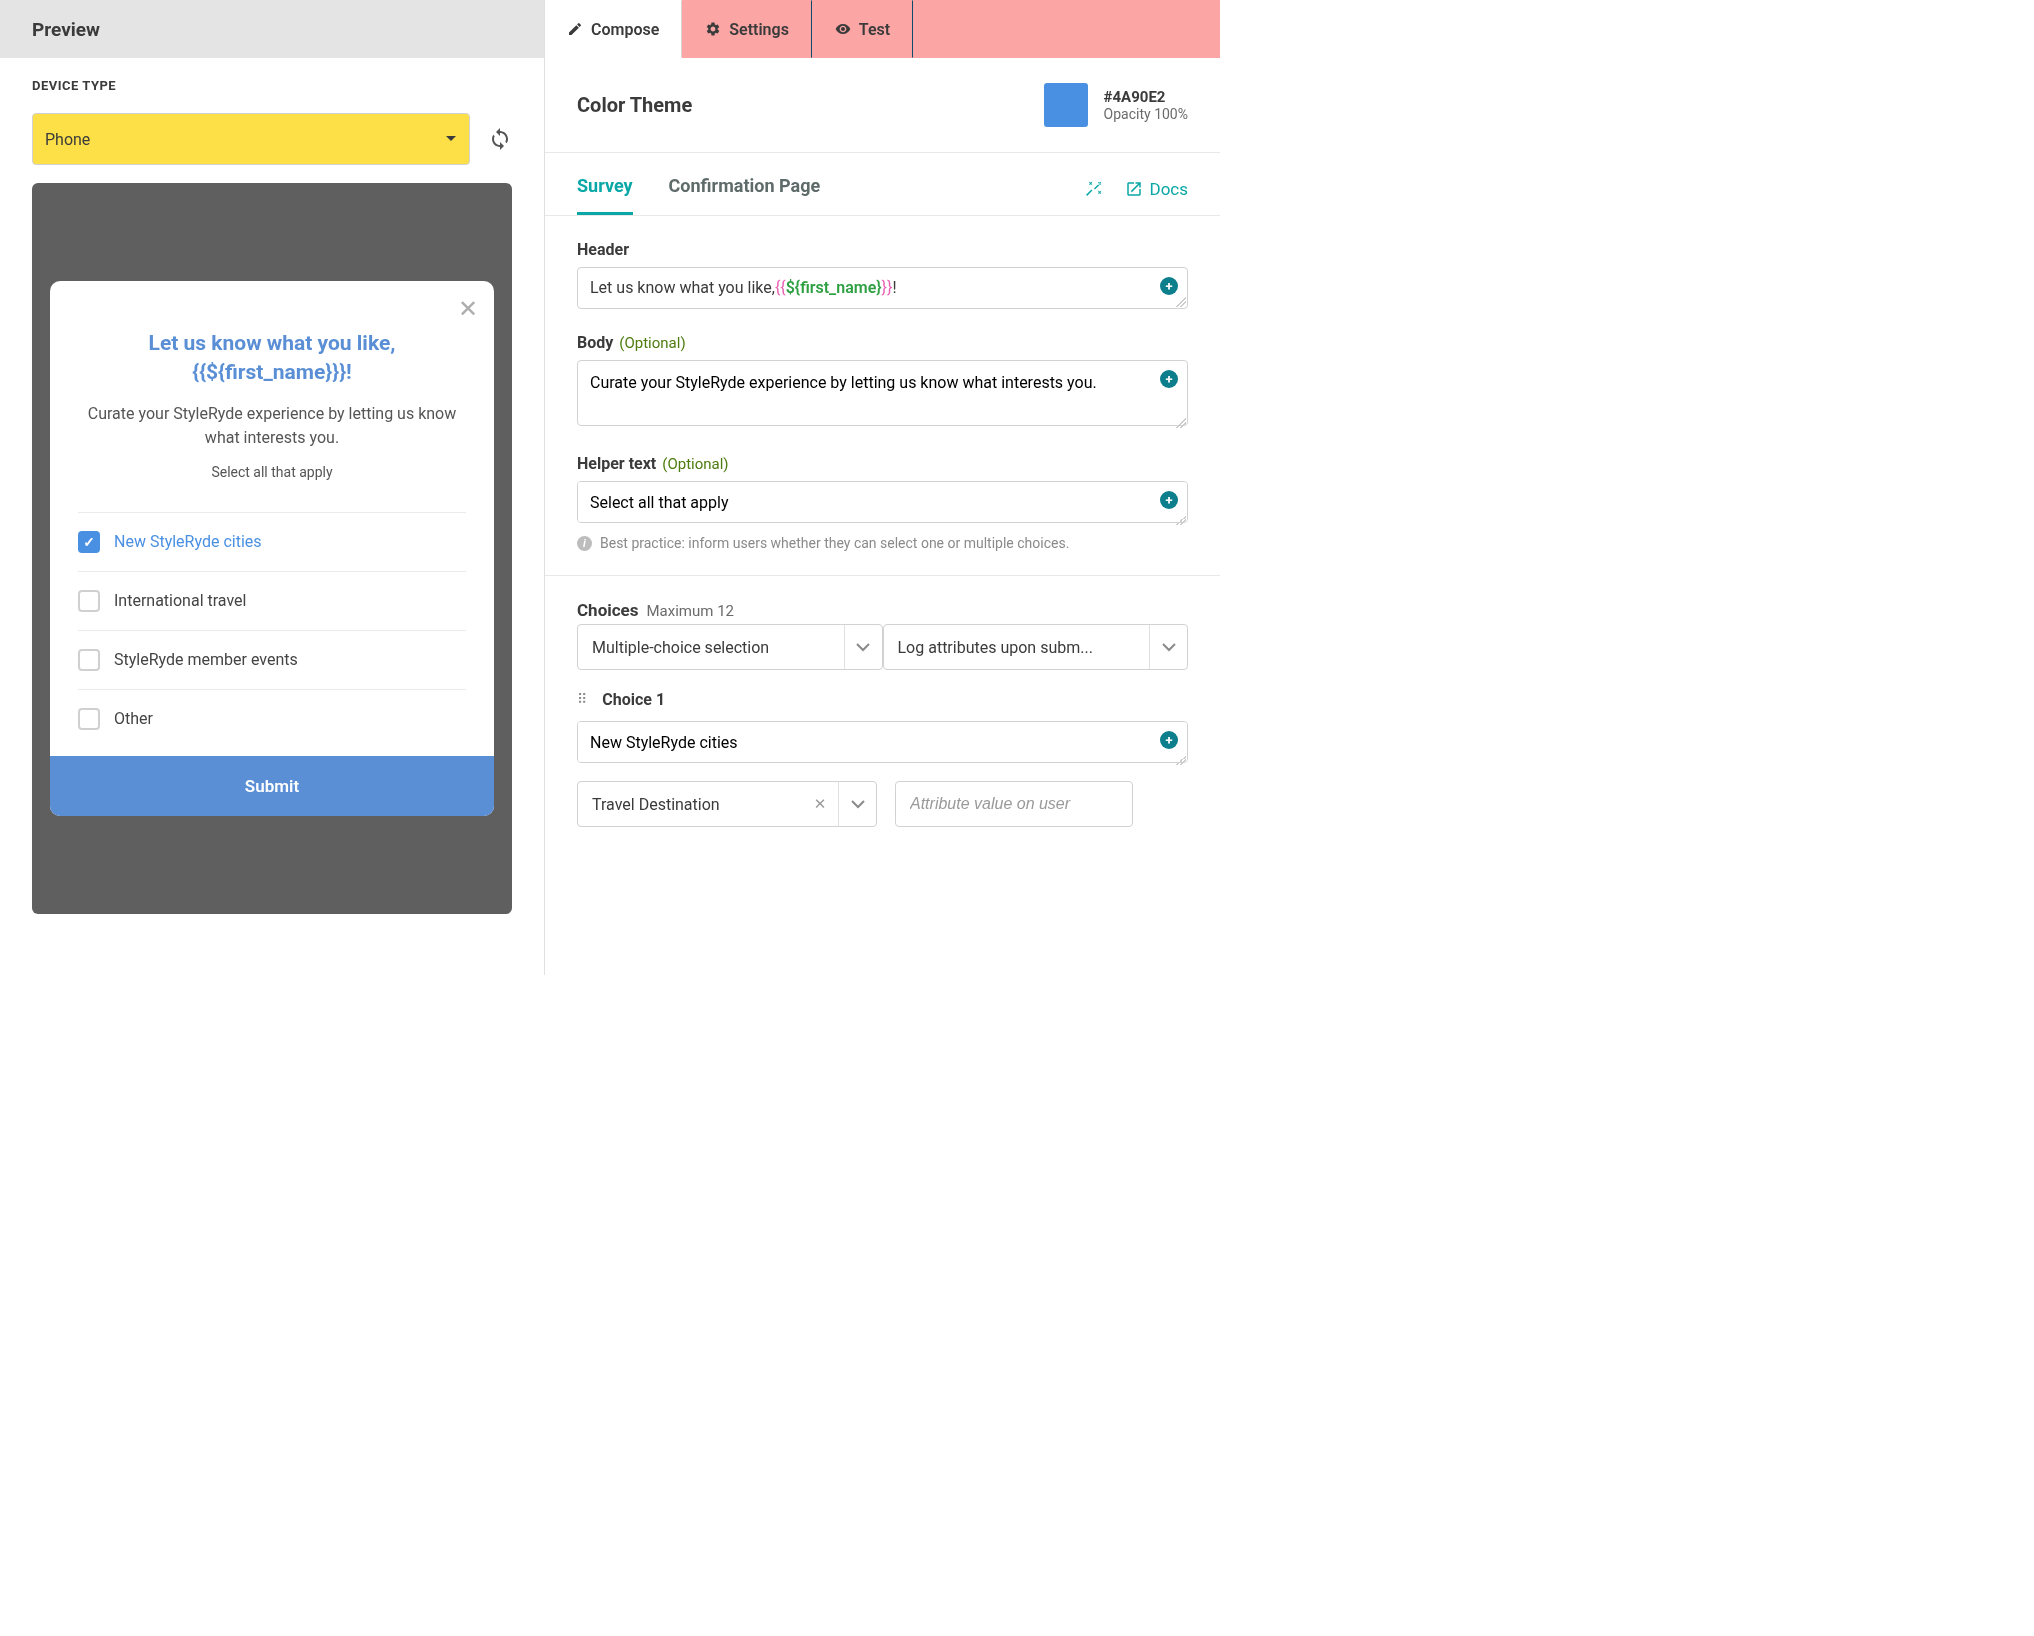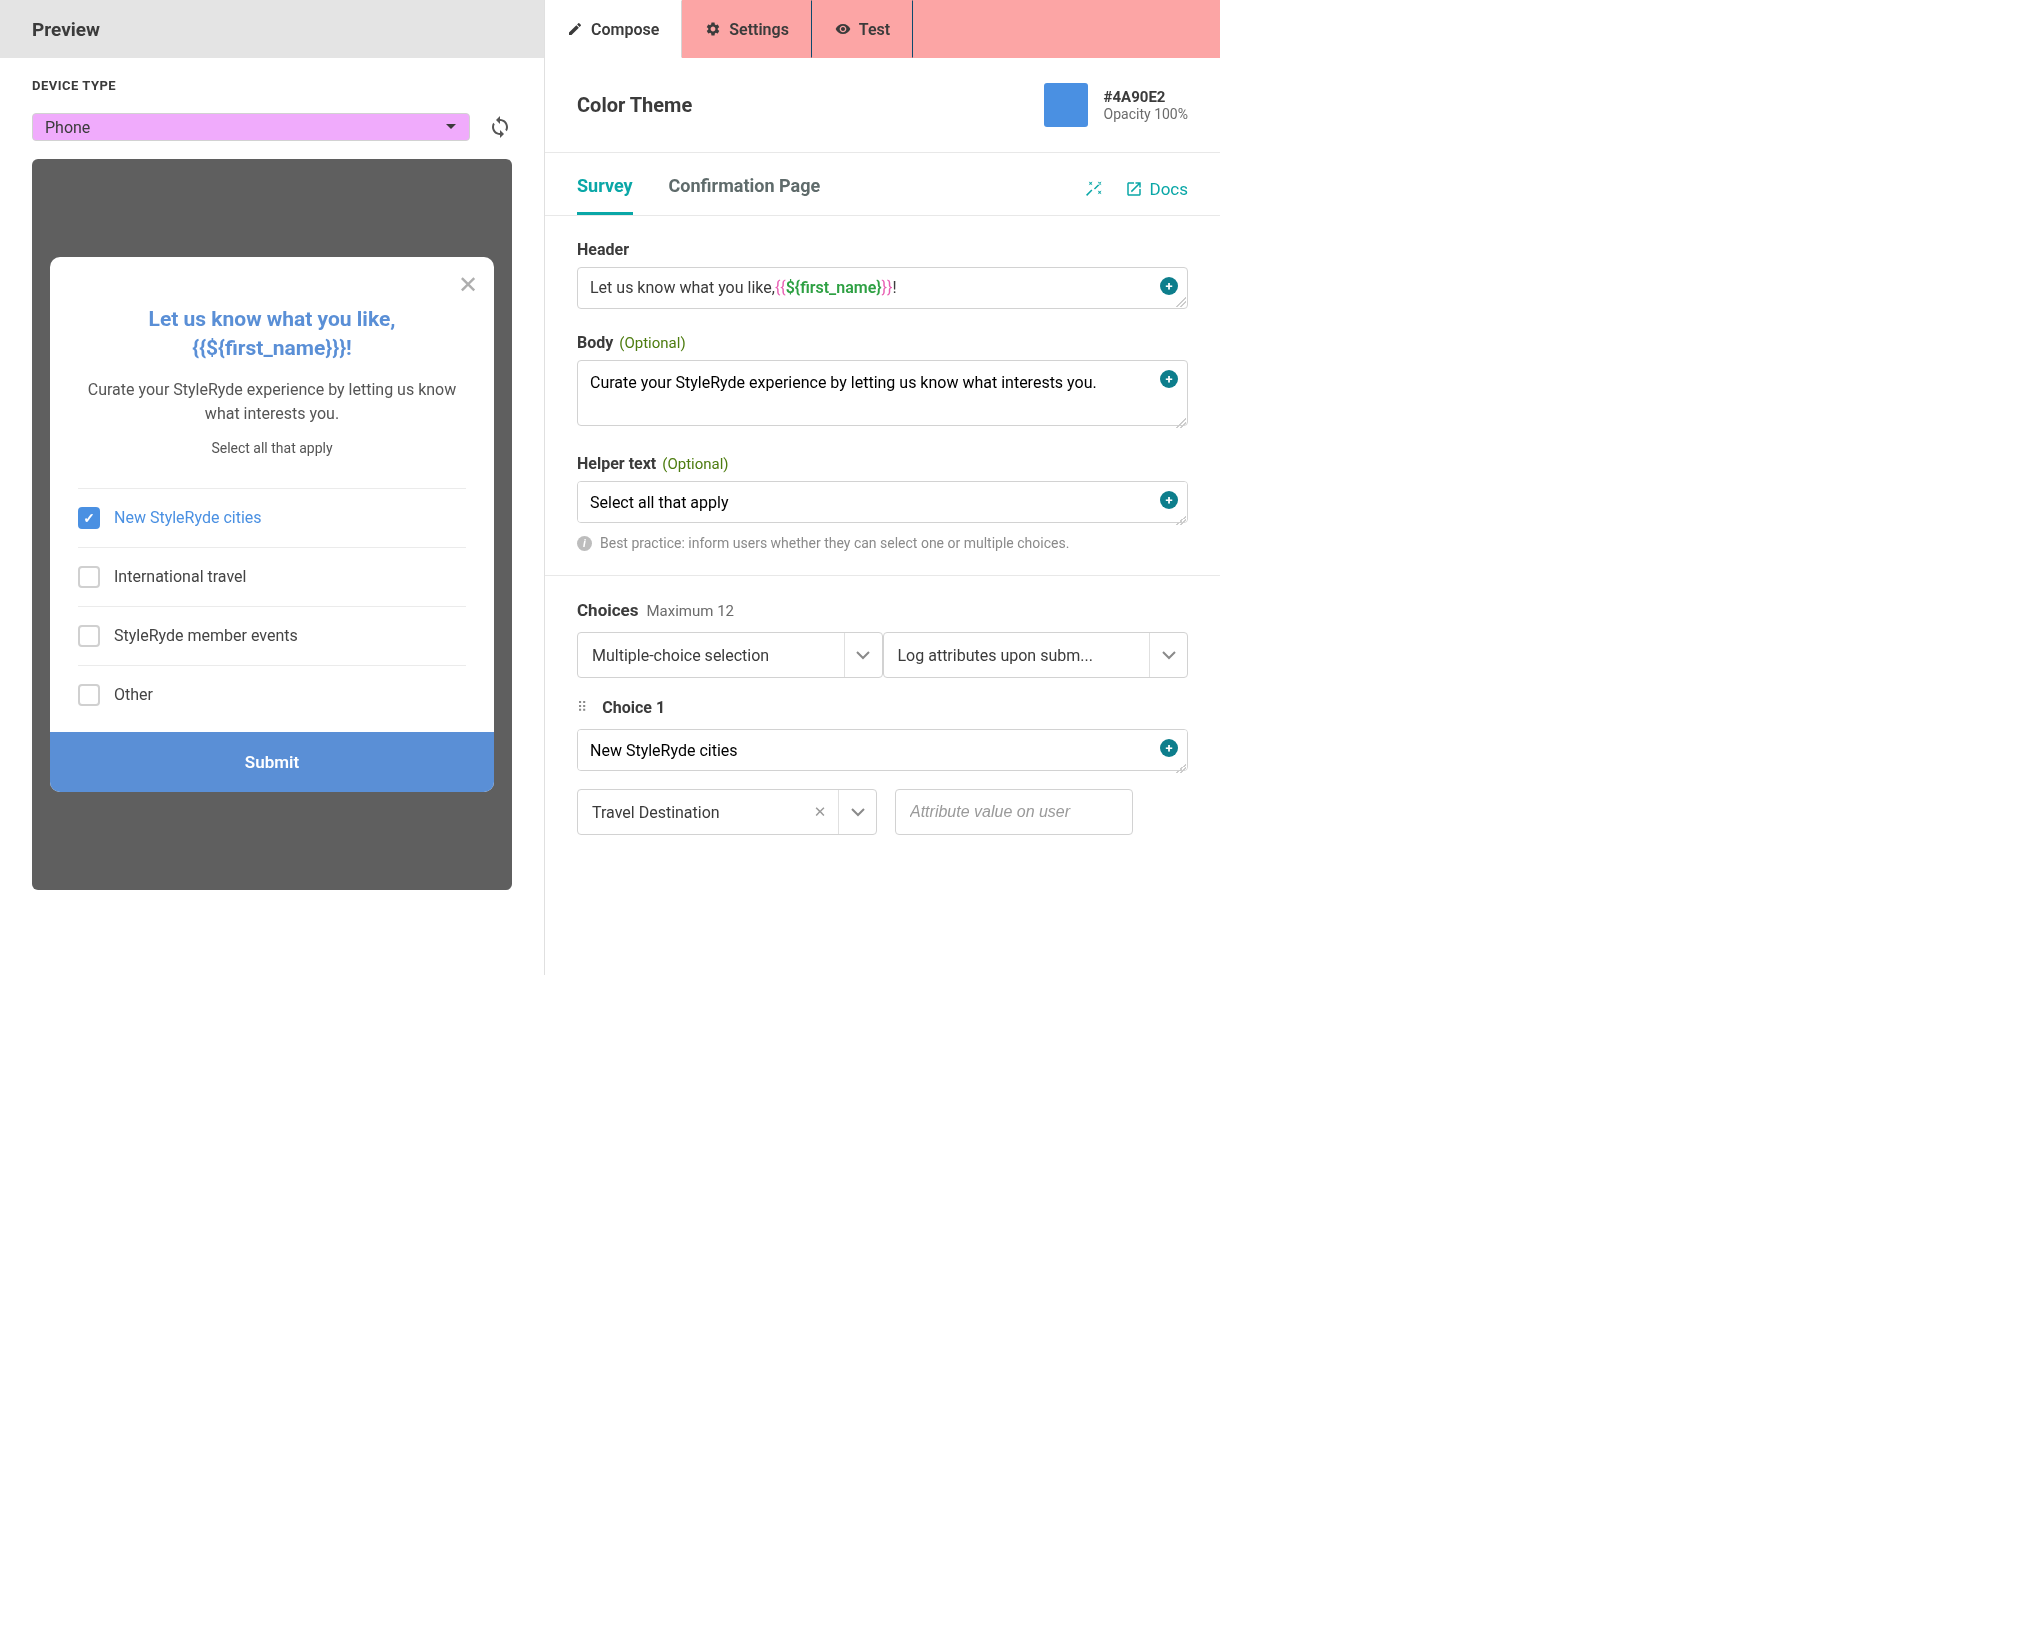--- a/index.html
+++ b/index.html
@@ -4,21 +4,21 @@
 <style>
 * { box-sizing: border-box; margin: 0; padding: 0; }
 body { font-family: -apple-system, BlinkMacSystemFont, "Segoe UI", Roboto, Helvetica, Arial, sans-serif; background: #fff; color: #3b3b3b; font-size: 15px; }
 .app { display: flex; width: 1220px; height: 975px; }
 .left-pane { width: 545px; border-right: 1px solid #e0e0e0; display: flex; flex-direction: column; }
 .left-header { background: #e4e4e4; height: 58px; display: flex; align-items: center; padding: 0 32px; }
 .left-header h2 { font-size: 19px; font-weight: 700; color: #3b3b3b; }
 .left-body { padding: 20px 32px; background: #fff; flex: 1; }
 .field-label { font-size: 13px; font-weight: 700; letter-spacing: 0.5px; color: #3b3b3b; text-transform: uppercase; margin-bottom: 20px; }
 .device-row { display: flex; align-items: center; gap: 18px; }
-.select-box { flex: 1; height: 28px; border: 1px solid #d2d2d2; border-radius: 4px; background: #f0abfc; display: flex; align-items: center; padding: 0 12px; justify-content: space-between; cursor: pointer; }
+.select-box { flex: 1; height: 52px; border: 1px solid #d2d2d2; border-radius: 4px; background: #fde047; display: flex; align-items: center; padding: 0 12px; justify-content: space-between; cursor: pointer; }
 .select-box span { font-size: 16px; color: #3b3b3b; }
 .refresh-btn { width: 24px; height: 24px; color: #555; cursor: pointer; }
 
 .phone-frame { margin-top: 18px; background: #5f5f5f; border-radius: 6px; padding: 98px 18px 98px; }
 .phone-card { background: #fff; border-radius: 10px; overflow: hidden; position: relative; }
 .card-close { position: absolute; top: 14px; right: 16px; color: #aeaeae; font-size: 24px; cursor: pointer; font-weight: 300; }
 .card-header { padding: 48px 28px 16px; text-align: center; }
 .card-title { color: #5a8fd6; font-weight: 700; font-size: 21px; line-height: 1.4; margin-bottom: 14px; }
 .card-body-text { color: #555; font-size: 16px; line-height: 1.5; margin-bottom: 14px; }
 .card-helper { color: #555; font-size: 14px; }
@@ -72,21 +72,21 @@
 .token-var { color: #2ea043; font-weight: 600; }
 
 .hint-row { display: flex; align-items: center; gap: 8px; font-size: 14px; color: #8a8a8a; margin-top: 8px; }
 .info-circle { width: 15px; height: 15px; border-radius: 50%; background: #bdbdbd; color: #fff; display: flex; align-items: center; justify-content: center; font-size: 11px; font-weight: 700; font-style: italic; flex-shrink: 0; }
 
 .divider { height: 1px; background: #e8e8e8; margin: 24px 0 0; }
 
 .choices-header { padding: 24px 32px 0; }
 .choices-title { font-size: 17px; font-weight: 700; display: flex; gap: 8px; align-items: baseline; }
 .choices-title .max { font-weight: 400; color: #6b6b6b; font-size: 15px; }
-.two-selects { display: flex; margin-top: 12px; }
+.two-selects { display: flex; margin-top: 4px; }
 .combo { flex: 1; border: 1px solid #d2d2d2; border-radius: 4px; display: flex; height: 46px; overflow: hidden; }
 .combo .combo-label { flex: 1; padding: 0 14px; display: flex; align-items: center; font-size: 16px; color: #3b3b3b; overflow: hidden; white-space: nowrap; text-overflow: ellipsis; }
 .combo .combo-chevron { width: 38px; border-left: 1px solid #e0e0e0; display: flex; align-items: center; justify-content: center; cursor: pointer; color: #8a8a8a; }
 
 .choice-editor { padding: 20px 32px 0; }
 .choice-head { display: flex; align-items: center; gap: 14px; margin-bottom: 12px; }
 .drag-handle { color: #8a8a8a; font-size: 14px; cursor: grab; letter-spacing: 1px; line-height: 0.6; }
 .choice-head-title { font-size: 16px; font-weight: 700; }
 .choice-sub-row { display: flex; gap: 18px; margin-top: 14px; }
 .combo-clear { width: 36px; display: flex; align-items: center; justify-content: center; color: #9a9a9a; cursor: pointer; }

